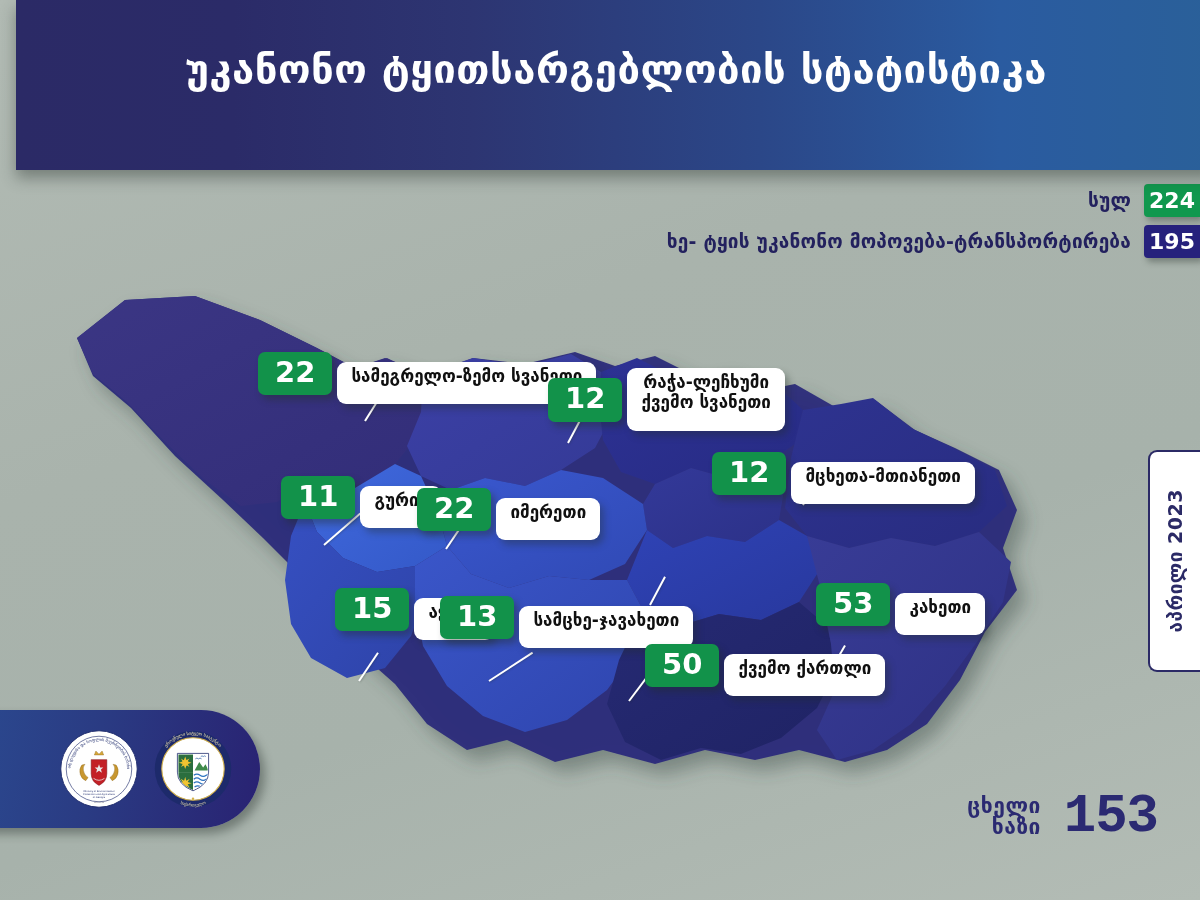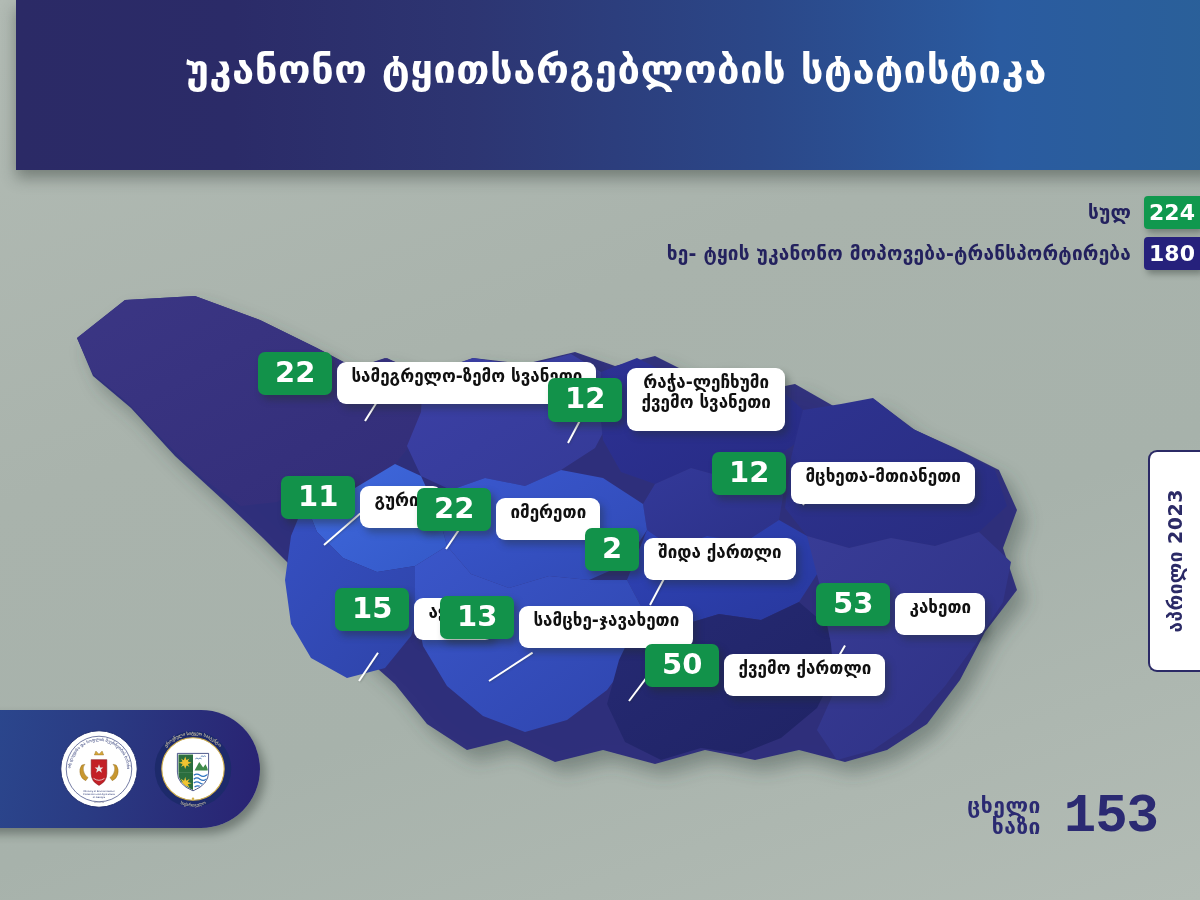--- a/index.html
+++ b/index.html
@@ -35,21 +35,21 @@
     font-size: 40px;
     letter-spacing: 0.5px;
     font-weight: 600;
     line-height: 1.15;
     white-space: nowrap;
   }
 
   
   #legend {
     position: absolute;
-    right: 0px; top: 196px;
+    right: 0px; top: 184px;
     z-index: 5;
     text-align: right;
   }
   .legend-row {
     display: flex;
     align-items: center;
     justify-content: flex-end;
     margin-bottom: 9px;
     height: 32px;
   }
@@ -211,21 +211,21 @@
     <div id="header-title">უკანონო ტყითსარგებლობის სტატისტიკა</div>
   </div>
 
   <div id="legend">
     <div class="legend-row">
       <span class="legend-label">სულ</span>
       <span class="legend-badge lb-green">224</span>
     </div>
     <div class="legend-row">
       <span class="legend-label">ხე- ტყის უკანონო  მოპოვება-ტრანსპორტირება</span>
-      <span class="legend-badge lb-navy">180</span>
+      <span class="legend-badge lb-navy">195</span>
     </div>
   </div>
 
   <div id="map-wrap">
     <svg id="map-svg" viewBox="0 0 1010 510" preserveAspectRatio="none">
       <defs>
         <filter id="mapshadow" x="-20%" y="-20%" width="150%" height="150%">
           <feDropShadow dx="9" dy="11" stdDeviation="9" flood-color="#3a4a44" flood-opacity="0.45"></feDropShadow>
         </filter>
         <linearGradient id="gAbk" x1="0" y1="0" x2="1" y2="1">
@@ -370,24 +370,20 @@
   <div class="marker m-center" style="left:281px; top:476px;">
     <div class="marker-num">11</div>
     <div class="marker-name">გურია</div>
   </div>
 
   <div class="marker m-center" style="left:417px; top:488px;">
     <div class="marker-num">22</div>
     <div class="marker-name">იმერეთი</div>
   </div>
 
-  <div class="marker m-center" style="left:585px; top:528px;">
-    <div class="marker-num">2</div>
-    <div class="marker-name">შიდა ქართლი</div>
-  </div>
 
   <div class="marker m-center" style="left:816px; top:572px;margin-top:11px;">
     <div class="marker-num">53</div>
     <div class="marker-name">კახეთი</div>
   </div>
 
   <div class="marker m-center" style="left:335px; top:588px;">
     <div class="marker-num">15</div>
     <div class="marker-name">აჭარა</div>
   </div>

